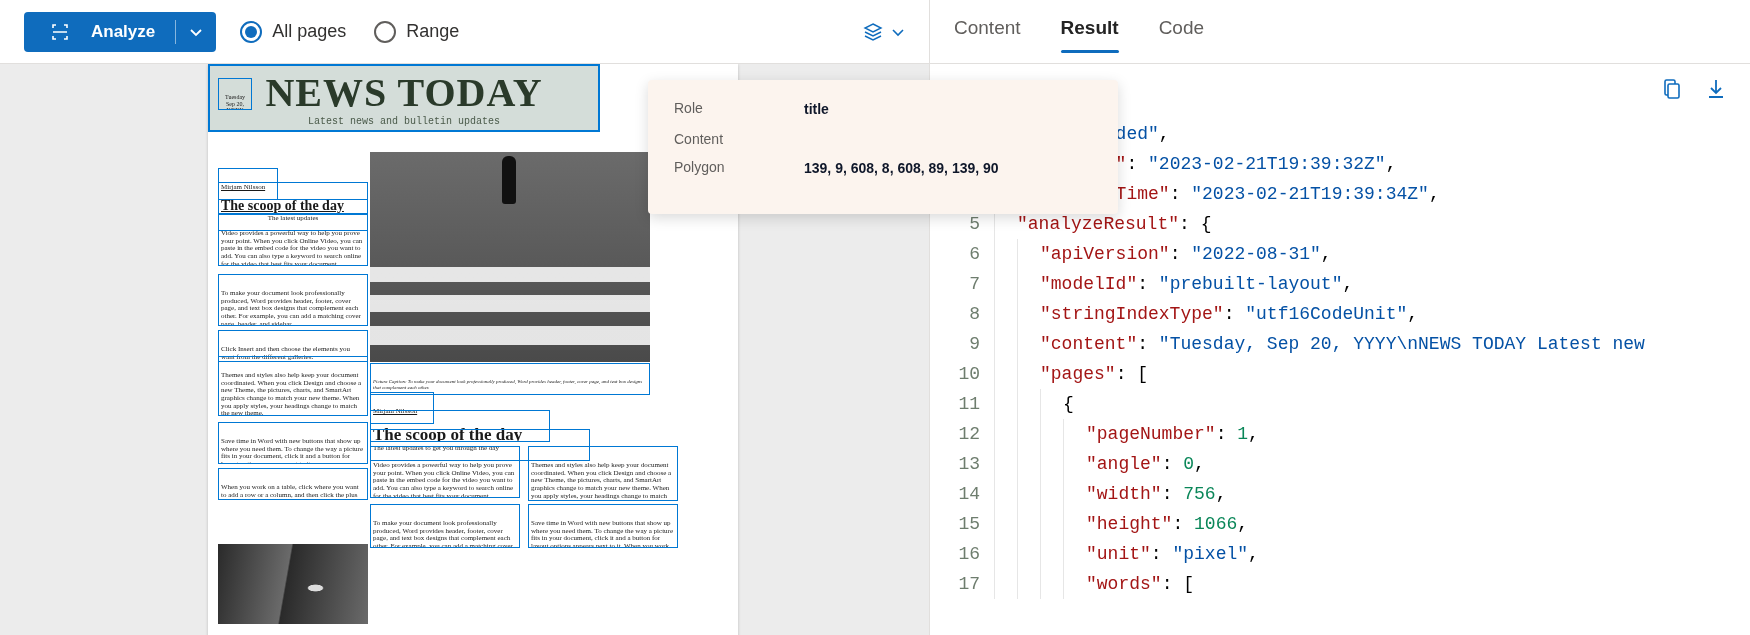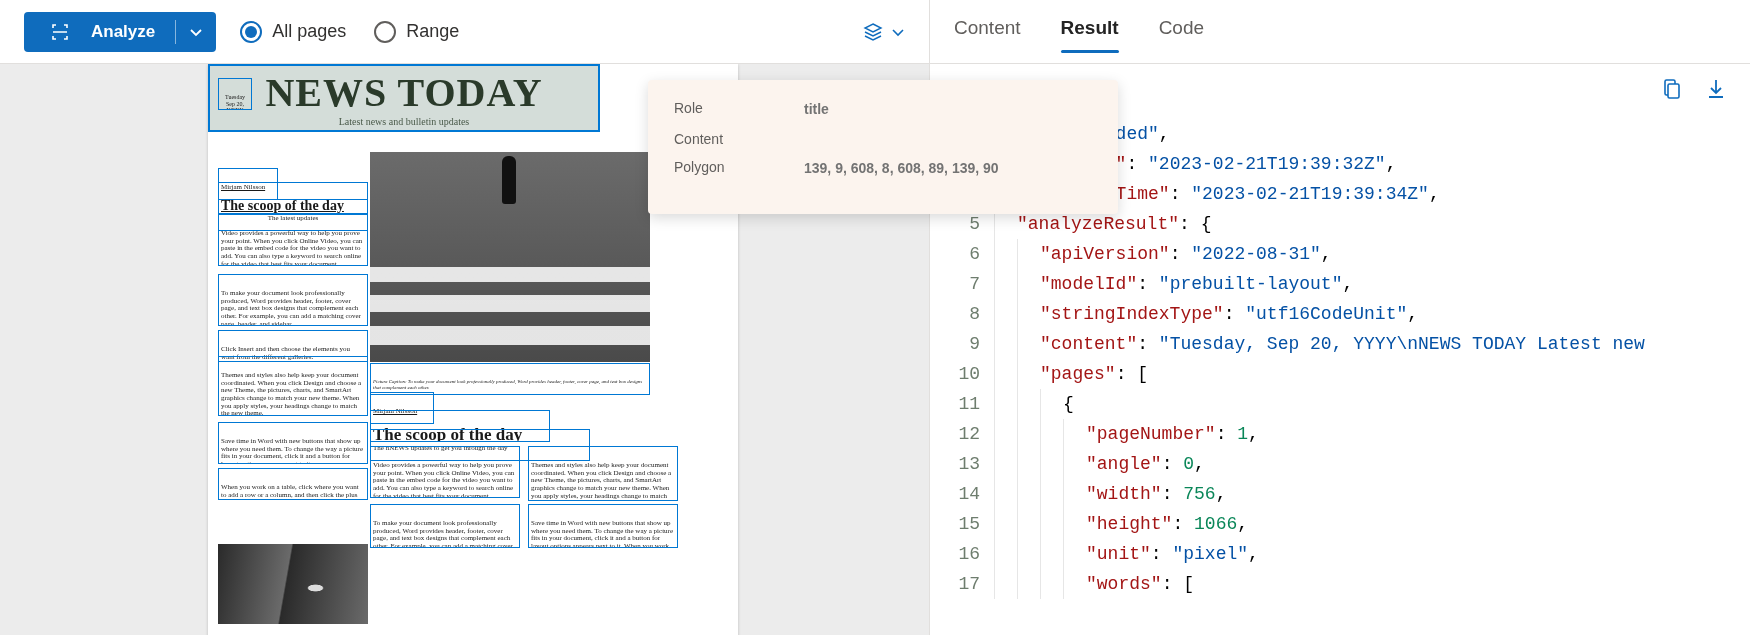--- a/index.html
+++ b/index.html
@@ -95,21 +95,21 @@
     overflow: hidden;
   }
   .datebox { left: 10px; top: 14px; width: 34px; height: 30px; font-size: 6px; text-align: center; }
   .title-box {
     left: 50px; top: 6px; width: 392px; height: 68px;
     background: #d4ddd9;
     display: flex; flex-direction: column; align-items: center; justify-content: center;
     border: 2px solid #0078d4;
   }
   .title-box .big { font-family: "Times New Roman", serif; font-size: 40px; font-weight: 700; color: #2a3a2a; letter-spacing: 1px; }
-  .title-box .sub { font-family: Liberation Serif, serif; font-size: 10px; color: #4a5a4a; text-align: center; }
+  .title-box .sub { font-family: Liberation Mono, monospace; font-size: 10px; color: #4a5a4a; text-align: center; }
   .author { font-family: Georgia, serif; text-decoration: underline; }
   .heading { font-family: "Times New Roman", serif; font-weight: 700; font-size: 14px; text-decoration: underline; }
   .heading2 { font-family: "Times New Roman", serif; font-weight: 700; font-size: 17px; text-decoration: underline; }
   .img-crosswalk {
     position: absolute; left: 162px; top: 88px; width: 280px; height: 210px;
     background:
       linear-gradient(180deg, transparent 0%, transparent 55%, rgba(255,255,255,0.85) 55%, rgba(255,255,255,0.85) 62%, transparent 62%, transparent 68%, rgba(255,255,255,0.85) 68%, rgba(255,255,255,0.85) 76%, transparent 76%, transparent 83%, rgba(255,255,255,0.85) 83%, rgba(255,255,255,0.85) 92%, transparent 92%),
       linear-gradient(#6b6b6b,#4a4a4a);
     filter: grayscale(1);
   }
@@ -133,21 +133,21 @@
     background: #fcf4ee;
     border-radius: 4px;
     padding: 20px 26px;
     box-shadow: 0 4px 14px rgba(0,0,0,0.15);
     font-size: 14px;
     z-index: 10;
   }
   .tooltip-row { display: flex; margin-bottom: 12px; }
   .tooltip-row:last-child { margin-bottom: 16px; }
   .tooltip-label { width: 130px; color: #605e5c; }
-  .tooltip-val { flex: 1; font-weight: 600; color: #737373; line-height: 1.35; }
+  .tooltip-val { flex: 1; font-weight: 600; color: #0f172a; line-height: 1.35; }
   
   .right-pane {
     flex: 1;
     height: 100%;
     background: #fff;
     display: flex;
     flex-direction: column;
     position: relative;
   }
   .tabs {
@@ -251,21 +251,21 @@
       <div class="box" style="left:10px;top:135px;width:150px;height:10px;font-size:7px;text-align:center;">The latest updates</div>
       <div class="box" style="left:10px;top:150px;width:150px;height:52px;">Video provides a powerful way to help you prove your point. When you click Online Video, you can paste in the embed code for the video you want to add. You can also type a keyword to search online for the video that best fits your document.</div>
       <div class="box" style="left:10px;top:210px;width:150px;height:52px;">To make your document look professionally produced, Word provides header, footer, cover page, and text box designs that complement each other. For example, you can add a matching cover page, header, and sidebar.</div>
       <div class="box" style="left:10px;top:266px;width:150px;height:18px;">Click Insert and then choose the elements you want from the different galleries.</div>
       <div class="box" style="left:10px;top:292px;width:150px;height:60px;">Themes and styles also help keep your document coordinated. When you click Design and choose a new Theme, the pictures, charts, and SmartArt graphics change to match your new theme. When you apply styles, your headings change to match the new theme.</div>
       <div class="box" style="left:10px;top:358px;width:150px;height:42px;">Save time in Word with new buttons that show up where you need them. To change the way a picture fits in your document, click it and a button for layout options appears next to it.</div>
       <div class="box" style="left:10px;top:404px;width:150px;height:28px;">When you work on a table, click where you want to add a row or a column, and then click the plus sign.</div>
       <div class="box caption" style="left:162px;top:299px;width:280px;height:14px;">Picture Caption: To make your document look professionally produced, Word provides header, footer, cover page, and text box designs that complement each other.</div>
       <div class="box author" style="left:162px;top:328px;width:64px;height:11px;">Mirjam Nilsson</div>
       <div class="box heading2" style="left:162px;top:346px;width:180px;height:18px;">The scoop of the day</div>
-      <div class="box" style="left:162px;top:365px;width:220px;height:11px;">The nNEWS updates to get you through the day</div>
+      <div class="box" style="left:162px;top:365px;width:220px;height:11px;">The latest updates to get you through the day</div>
       <div class="box" style="left:162px;top:382px;width:150px;height:52px;">Video provides a powerful way to help you prove your point. When you click Online Video, you can paste in the embed code for the video you want to add. You can also type a keyword to search online for the video that best fits your document.</div>
       <div class="box" style="left:320px;top:382px;width:150px;height:55px;">Themes and styles also help keep your document coordinated. When you click Design and choose a new Theme, the pictures, charts, and SmartArt graphics change to match your new theme. When you apply styles, your headings change to match the new theme.</div>
       <div class="box" style="left:162px;top:440px;width:150px;height:44px;">To make your document look professionally produced, Word provides header, footer, cover page, and text box designs that complement each other. For example, you can add a matching cover page, header, and</div>
       <div class="box" style="left:320px;top:440px;width:150px;height:44px;">Save time in Word with new buttons that show up where you need them. To change the way a picture fits in your document, click it and a button for layout options appears next to it. When you work on a</div>
       <div class="img-road"></div>
     </div>
   </div>
 </div>
 
 <div class="tooltip">

